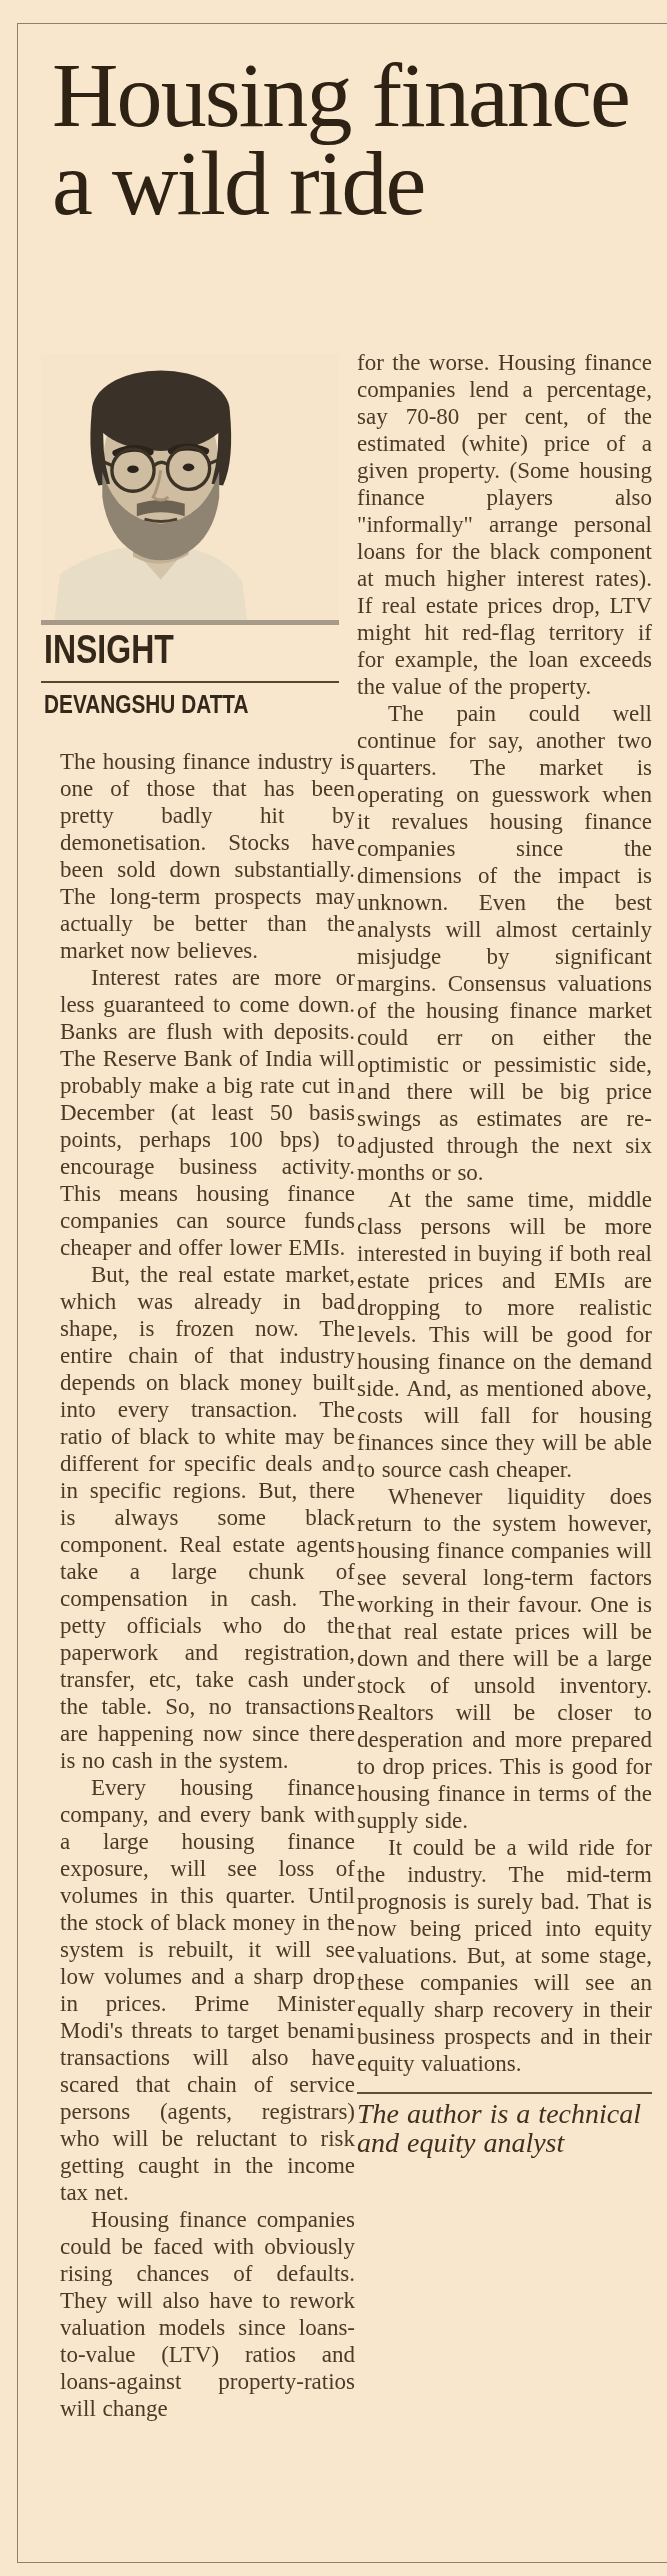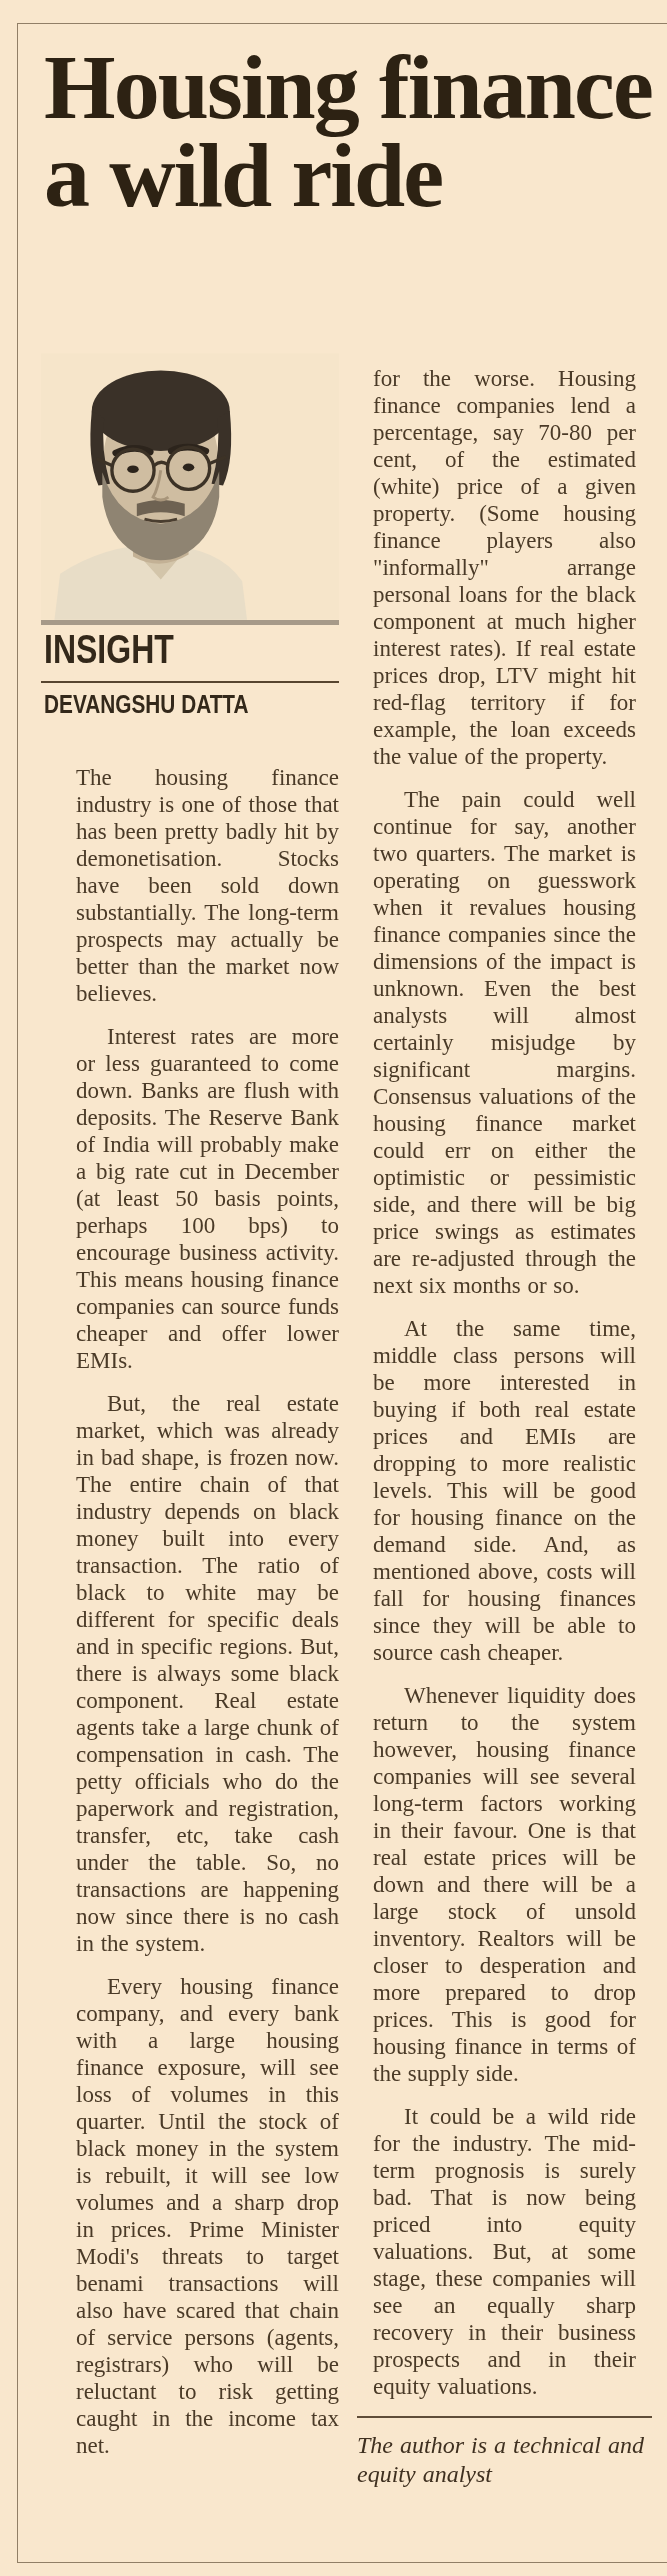--- a/index.html
+++ b/index.html
@@ -7,22 +7,22 @@
     width:668px;height:2576px;position:relative;
     background:#f9e7cd;
     font-family:"Liberation Serif", serif;
   }
   .frame{
     position:absolute;left:17.3px;top:23px;width:650px;height:2540px;
     border-top:1.9px solid #917f67;border-left:1.9px solid #917f67;border-bottom:1.9px solid #917f67;
     box-sizing:border-box;pointer-events:none;
   }
   .headline{
-    position:absolute;left:44px;top:43px;margin:0;
-    font-size:92px;line-height:88px;font-weight:700;letter-spacing:-1.9px;
+    position:absolute;left:44px;top:43px;margin:8px;
+    font-size:92px;line-height:88px;font-weight:400;letter-spacing:-1.9px;
     color:#2d2213;white-space:nowrap;
   }
   .headline span{display:block;}
   .photo{position:absolute;left:41px;top:353px;width:298px;height:267px;}
   .graybar{position:absolute;left:41px;top:620px;width:298px;height:4.8px;background:#a79a89;}
   .insight{
     position:absolute;left:44px;top:628px;
     font-family:"Liberation Sans", sans-serif;font-weight:700;font-size:40px;line-height:42px;
     color:#33281a;transform:scaleX(0.80);transform-origin:left top;letter-spacing:0;
     white-space:nowrap;
@@ -31,27 +31,27 @@
   .byline{
     position:absolute;left:44px;top:690px;
     font-family:"Liberation Sans", sans-serif;font-weight:700;font-size:26px;line-height:29px;
     color:#33281a;transform:scaleX(0.80);transform-origin:left top;white-space:nowrap;
   }
   .col{
     position:absolute;width:295px;
     color:#4a3a27;font-size:23px;line-height:27px;
     text-align:justify;hyphens:auto;-webkit-hyphens:auto;word-spacing:1px;
   }
-  .col p{margin:16px;padding:0;}
+  .col p{margin:0;padding:0;}
   .col p + p{text-indent:31px;}
   .col-left{left:60px;top:748px;}
   .col-right{left:357px;top:349px;}
   .footer-rule{margin-top:15.4px;width:100%;height:1.9px;background:#5f4d38;}
   .footer-note{
-    margin-top:13px;font-style:italic;font-size:24px;line-height:29px;
+    margin-top:5px;font-style:italic;font-size:28px;line-height:29px;
     text-align:left;color:#3f3020;
   }
 </style>
 </head>
 <body>
 
 <div class="page-root">
   <div class="frame"></div>
 
   <h1 class="headline">
@@ -108,20 +108,21 @@
   <div class="graybar"></div>
   <div class="insight">INSIGHT</div>
   <div class="rule1"></div>
   <div class="byline">DEVANGSHU DATTA</div>
 
   <div class="col col-left" lang="en">
       <p>The housing finance industry is one of those that has been pretty badly hit by demonetisation. Stocks have been sold down substantially. The long-term prospects may actually be better than the market now believes.</p>
       <p>Interest rates are more or less guaranteed to come down. Banks are flush with deposits. The Reserve Bank of India will probably make a big rate cut in December (at least 50 basis points, perhaps 100 bps) to encourage business activity. This means housing finance companies can source funds cheaper and offer lower EMIs.</p>
       <p>But, the real estate market, which was already in bad shape, is frozen now. The entire chain of that industry depends on black money built into every transaction. The ratio of black to white may be different for specific deals and in specific regions. But, there is always some black component. Real estate agents take a large chunk of compensation in cash. The petty officials who do the paperwork and registration, transfer, etc, take cash under the table. So, no transactions are happening now since there is no cash in the system.</p>
       <p>Every housing finance company, and every bank with a large housing finance exposure, will see loss of volumes in this quarter. Until the stock of black money in the system is rebuilt, it will see low volumes and a sharp drop in prices. Prime Minister Modi's threats to target benami transactions will also have scared that chain of service persons (agents, registrars) who will be reluctant to risk getting caught in the income tax net.</p>
+      <p>Housing finance companies could be faced with obviously rising chances of defaults. They will also have to rework valuation models since loans-to-value (LTV) ratios and loans-against property-ratios will change</p>
     </div>
 
   <div class="col col-right" lang="en">
     <div>
         <p>for the worse. Housing finance companies lend a percentage, say 70-80 per cent, of the estimated (white) price of a given property. (Some housing finance players also "informally" arrange personal loans for the black component at much higher interest rates). If real estate prices drop, LTV might hit red-flag territory if for example, the loan exceeds the value of the property.</p>
         <p>The pain could well continue for say, another two quarters. The market is operating on guesswork when it revalues housing finance companies since the dimensions of the impact is unknown. Even the best analysts will almost certainly misjudge by significant margins. Consensus valuations of the housing finance market could err on either the optimistic or pessimistic side, and there will be big price swings as estimates are re-adjusted through the next six months or so.</p>
         <p>At the same time, middle class persons will be more interested in buying if both real estate prices and EMIs are dropping to more realistic levels. This will be good for housing finance on the demand side. And, as mentioned above, costs will fall for housing finances since they will be able to source cash cheaper.</p>
         <p>Whenever liquidity does return to the system however, housing finance companies will see several long-term factors working in their favour. One is that real estate prices will be down and there will be a large stock of unsold inventory. Realtors will be closer to desperation and more prepared to drop prices. This is good for housing finance in terms of the supply side.</p>
         <p>It could be a wild ride for the industry. The mid-term prognosis is surely bad. That is now being priced into equity valuations. But, at some stage, these companies will see an equally sharp recovery in their business prospects and in their equity valuations.</p>
       </div>

